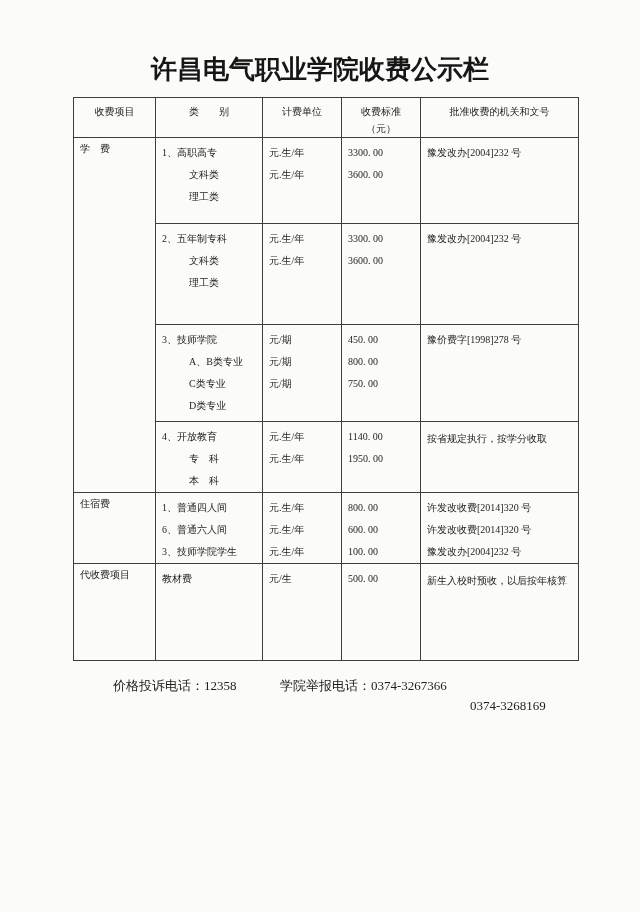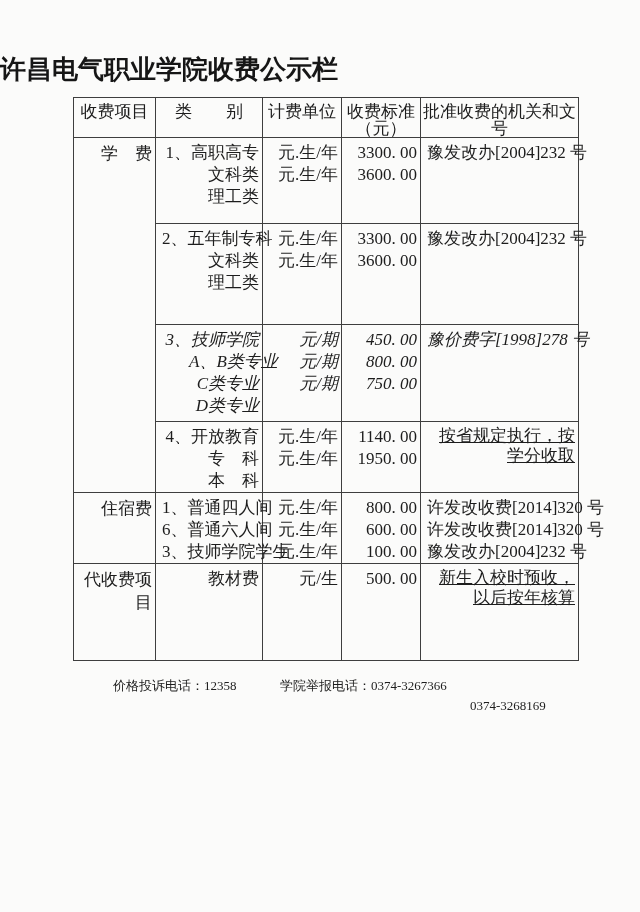--- a/index.html
+++ b/index.html
@@ -7,64 +7,65 @@
     position:relative;
     width:640px;height:912px;
     background:#fbfbfa;
     font-family:"Liberation Serif", serif;
     color:#1d1d1d;
     overflow:hidden;
   }
   .doc-title{
     position:absolute;
     top:52px;left:0;width:640px;
+    text-align:center;
     font-size:26px;
     font-weight:bold;
     letter-spacing:0px;
     color:#161616;
   }
   table.fee{
     position:absolute;
     left:73px;top:97px;
     width:505px;
     border-collapse:collapse;
     table-layout:fixed;
-    font-size:17px;
+    font-size:10px;
     border-radius:28px;
   }
   table.fee th, table.fee td{
     border:1px solid #3e3e3e;
     vertical-align:top;
     padding:4px 3px 0 6px;
     font-weight:normal;
-    text-align:right;
+    text-align:left;
   }
   tr.hdr th{
     text-align:center;
     padding:5px 2px 0 2px;
     line-height:17px;
     height:36px;
     box-sizing:border-box;
   }
   tr.r1{height:86px;}
   tr.r2{height:101px;}
-  tr.r3{height:97px;font-style:italic;}
+  tr.r3{height:97px;}
   tr.r4{height:68px;}
   tr.r5{height:51px;}
   tr.r6{height:97px;}
   .line{height:22px;line-height:22px;white-space:nowrap;}
   .sub{padding-left:27px;}
   td.off{padding-top:26px;}
   td.item-mid{
     vertical-align:middle;
     text-align:center;
     padding:0 0 10px 0;
   }
   td.item-top{padding-left:5px;}
-  .wrap{line-height:20px;white-space:normal;text-decoration:underline;}
+  .wrap{line-height:26px;white-space:normal;}
   .hdr2{display:block;}
   .footer-line{
     position:absolute;
     top:676px;left:0;width:640px;
     font-size:13px;
     line-height:20px;
   }
   .footer-line .ph{position:absolute;white-space:nowrap;}
   .ph.p1{left:113px;}
   .ph.p2{left:280px;}

